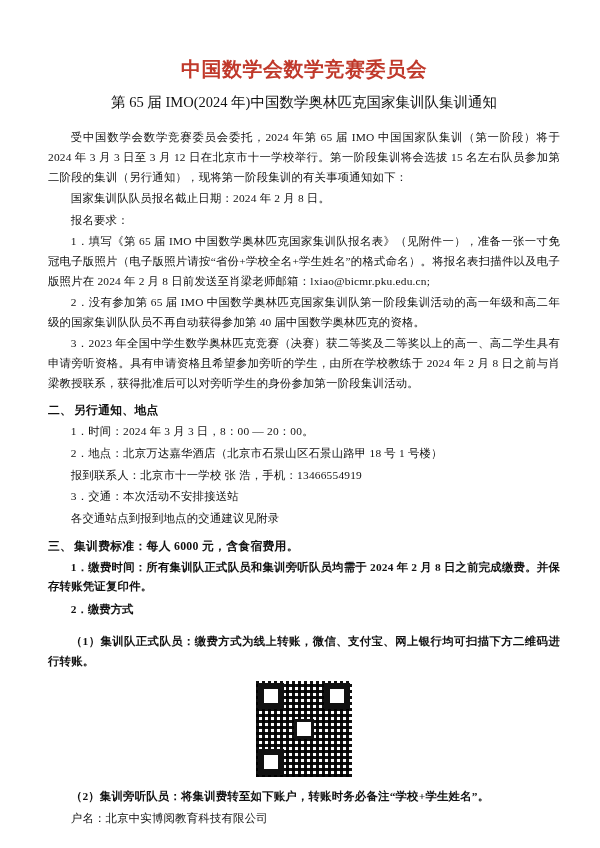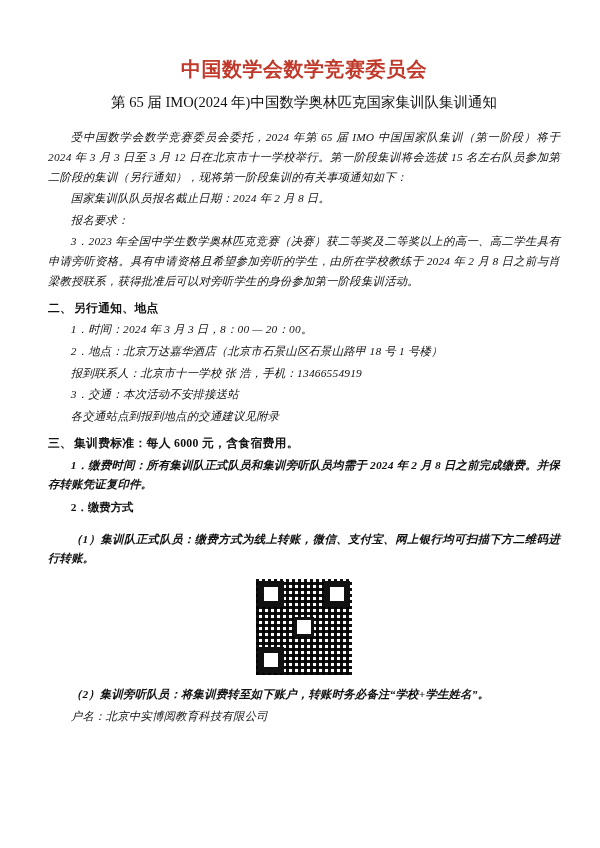--- a/index.html
+++ b/index.html
@@ -40,21 +40,20 @@
   }
   .para {
     font-size: 11.4px;
     line-height: 1.72;
     text-align: justify;
     margin: 0 0 2px 0;
     letter-spacing: 0.2px;
   }
   .indent2 {
     text-indent: 2em;
-    font-style: italic;
   }
   .section-head {
     font-size: 11.8px;
     font-weight: bold;
     line-height: 1.8;
     margin: 7px 0 1px 0;
     letter-spacing: 0.3px;
   }
   .section-head .num {
     display: inline-block;
@@ -122,20 +121,22 @@
 
 <div class="page">
 
   <h1 class="title-main">中国数学会数学竞赛委员会</h1>
   <h2 class="title-sub">第 65 届 IMO(2024 年)中国数学奥林匹克国家集训队集训通知</h2>
 
   <p class="para indent2">受中国数学会数学竞赛委员会委托，2024 年第 65 届 IMO 中国国家队集训（第一阶段）将于 2024 年 3 月 3 日至 3 月 12 日在北京市十一学校举行。第一阶段集训将会选拔 15 名左右队员参加第二阶段的集训（另行通知），现将第一阶段集训的有关事项通知如下：</p>
 
   <p class="para indent2">国家集训队队员报名截止日期：2024 年 2 月 8 日。</p>
   <p class="para indent2">报名要求：</p>
+  <p class="para indent2">1．填写《第 65 届 IMO 中国数学奥林匹克国家集训队报名表》（见附件一），准备一张一寸免冠电子版照片（电子版照片请按“省份+学校全名+学生姓名”的格式命名）。将报名表扫描件以及电子版照片在 2024 年 2 月 8 日前发送至肖梁老师邮箱：lxiao@bicmr.pku.edu.cn;</p>
+  <p class="para indent2">2．没有参加第 65 届 IMO 中国数学奥林匹克国家集训队第一阶段集训活动的高一年级和高二年级的国家集训队队员不再自动获得参加第 40 届中国数学奥林匹克的资格。</p>
   <p class="para indent2">3．2023 年全国中学生数学奥林匹克竞赛（决赛）获二等奖及二等奖以上的高一、高二学生具有申请旁听资格。具有申请资格且希望参加旁听的学生，由所在学校教练于 2024 年 2 月 8 日之前与肖梁教授联系，获得批准后可以对旁听学生的身份参加第一阶段集训活动。</p>
 
   <p class="section-head">
     <span class="num">二、</span><span>另行通知、地点</span>
   </p>
   <p class="para indent2">1．时间：2024 年 3 月 3 日，8：00 — 20：00。</p>
   <p class="para indent2">2．地点：北京万达嘉华酒店（北京市石景山区石景山路甲 18 号 1 号楼）</p>
   <p class="para indent2">报到联系人：北京市十一学校  张  浩，手机：13466554919</p>
   <p class="para indent2">3．交通：本次活动不安排接送站</p>
   <p class="para indent2">各交通站点到报到地点的交通建议见附录</p>

